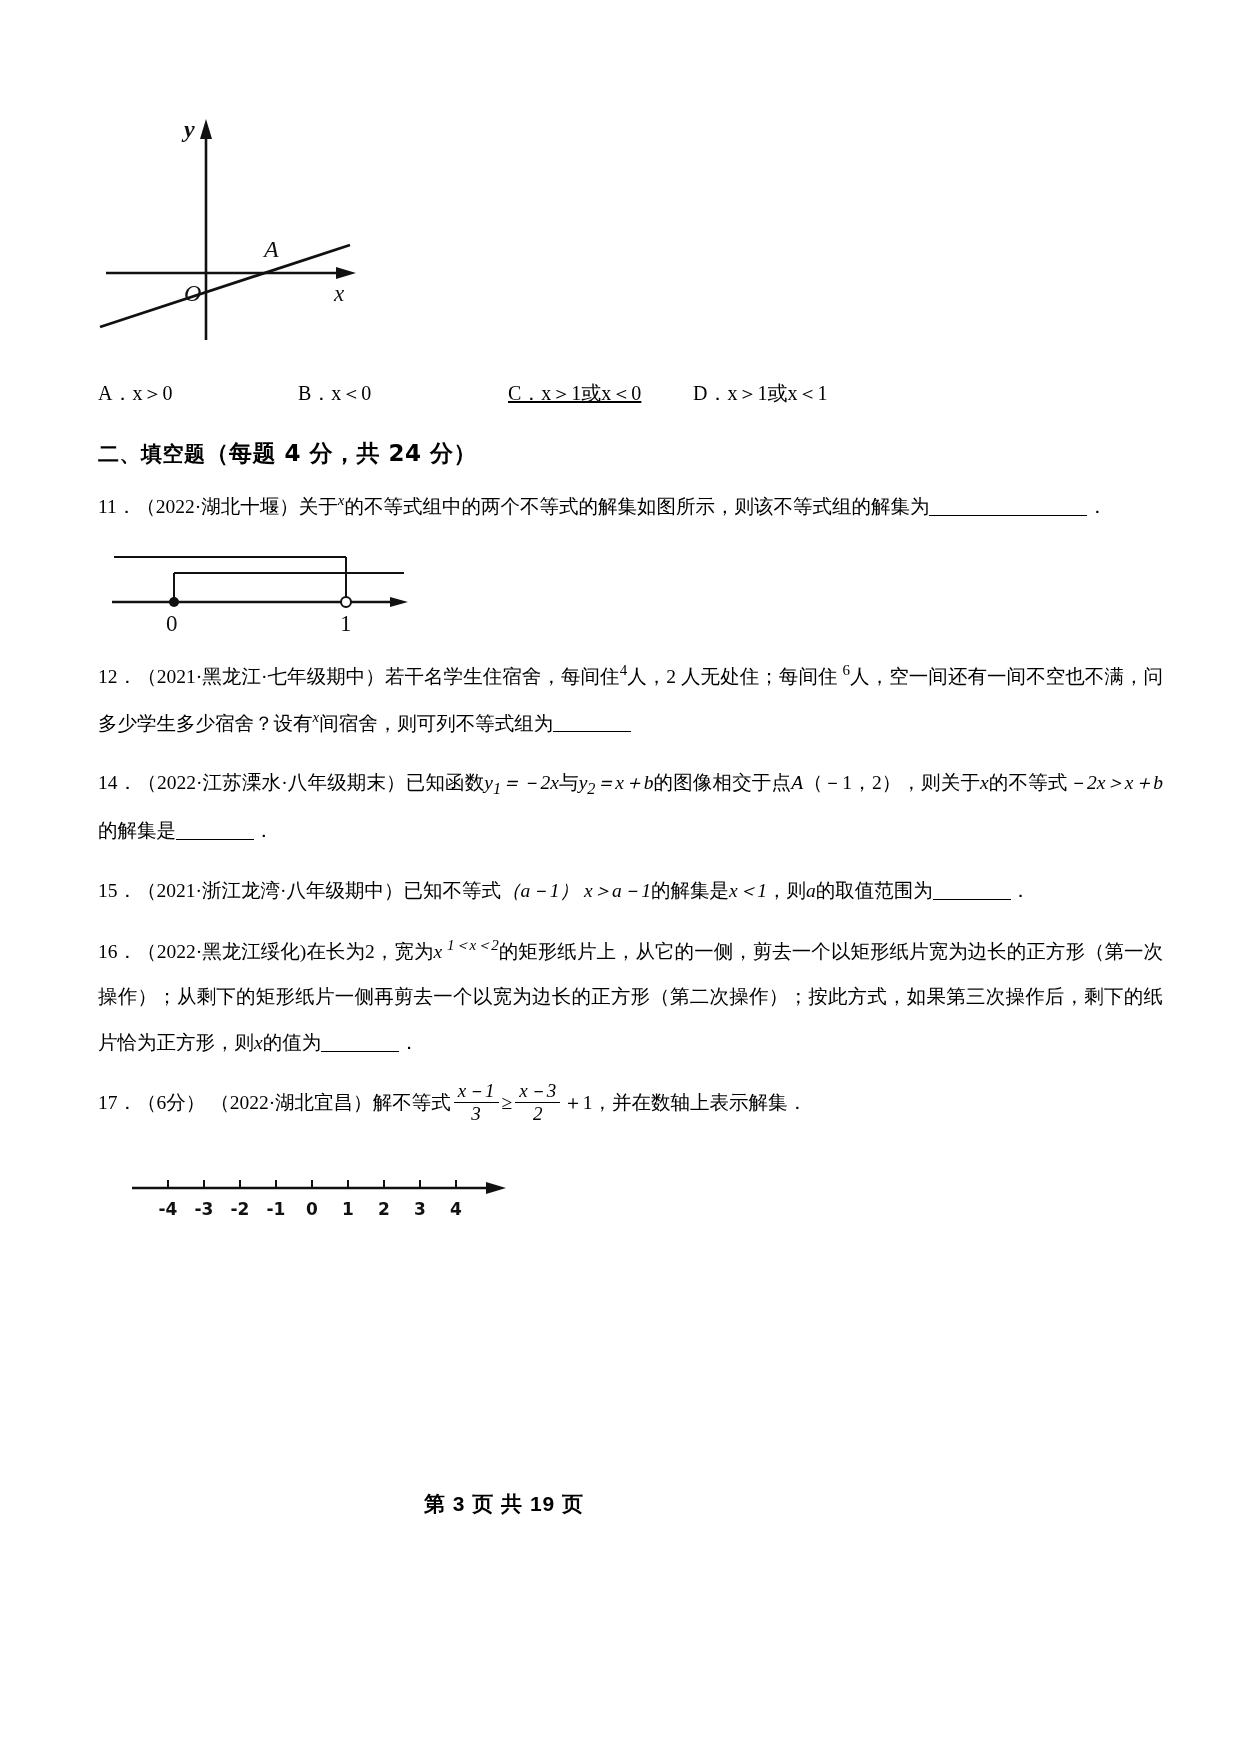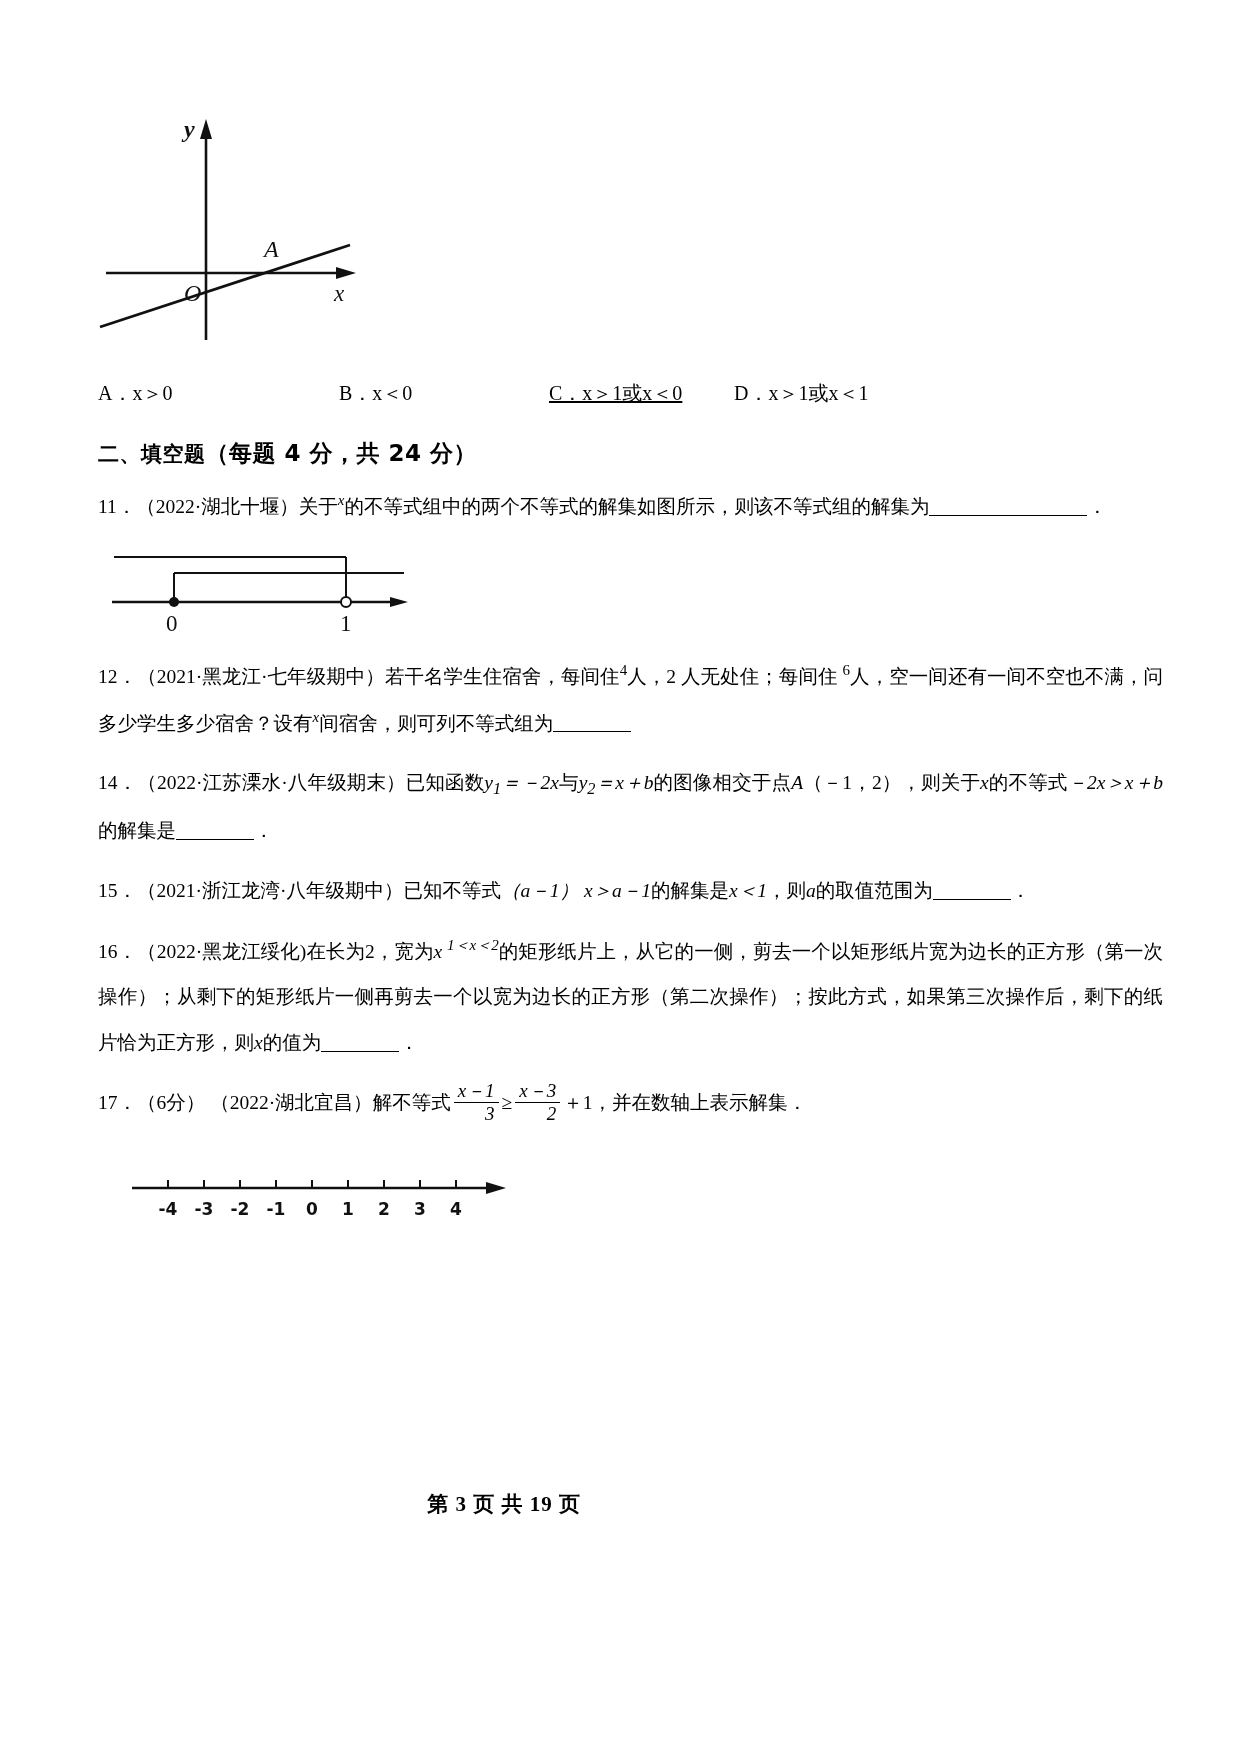--- a/index.html
+++ b/index.html
@@ -37,21 +37,21 @@
 
   
   .options {
     display: flex;
     font-size: 20px;
     margin-top: 8px;
     line-height: 1.5;
   }
   .opt { white-space: nowrap; }
   .opt-a { width: 200px; }
-  .opt-b { width: 210px; margin-left: 41px; }
+  .opt-b { width: 210px; }
   .opt-c { width: 185px; text-decoration: underline; }
   .opt-d { }
   .it { font-style: italic; font-family: "Liberation Serif", serif; }
 
   
   .sec-head {
     font-family: "DejaVu Sans", "Liberation Sans", sans-serif;
     font-weight: bold;
     font-size: 21px;
     margin-top: 30px;
@@ -73,21 +73,21 @@
   .blank-m { display: inline-block; width: 78px; border-bottom: 1.3px solid #000; vertical-align: -3px; }
   .blank-l { display: inline-block; width: 96px; border-bottom: 1.3px solid #000; vertical-align: -3px; }
 
   
   .fig-nl11 { margin-top: 16px; margin-bottom: 10px; margin-left: 8px; }
 
   
   .frac {
     display: inline-block;
     vertical-align: middle;
-    text-align: right;
+    text-align: center;
     font-style: italic;
     line-height: 1.12;
     margin: 0 3px;
     position: relative;
     top: -2px;
   }
   .frac .nu { display: block; font-size: 19px; padding: 0 4px; }
   .frac .de { display: block; font-size: 19px; border-top: 1.3px solid #000; padding: 0 4px; }
 
   
@@ -113,21 +113,21 @@
   
   .fig-nl17 { margin-top: 44px; margin-left: 10px; }
 
   
   .footer {
     position: absolute;
     left: 0;
     top: 1490px;
     width: 1008px;
     text-align: center;
-    font-family: Liberation Serif, serif;
+    font-family: Liberation Sans, sans-serif;
     font-weight: bold;
     font-size: 21px;
     letter-spacing: 1px;
   }
 </style>
 </head>
 <body>
 
 <div class="page">
   <div class="content">

